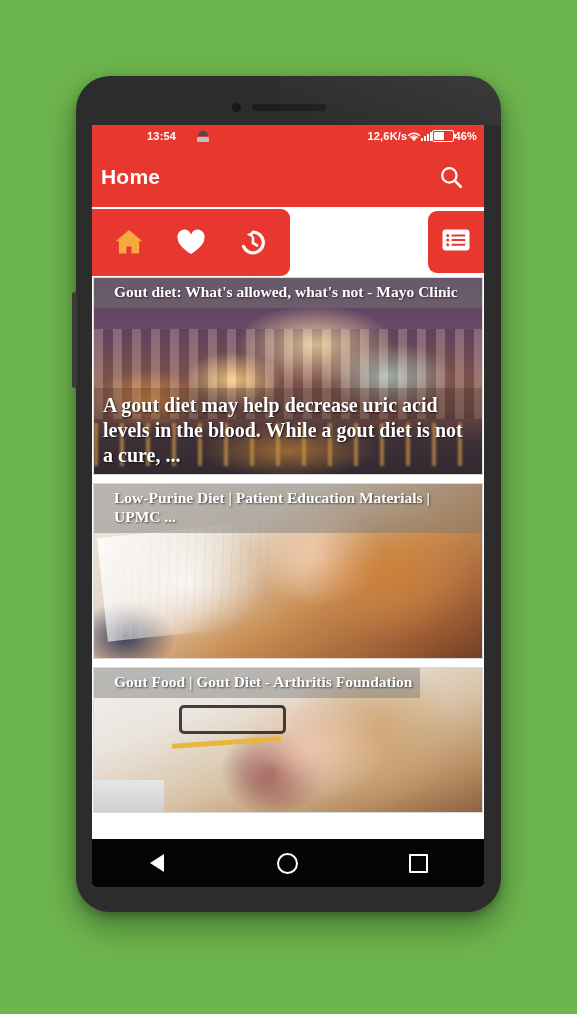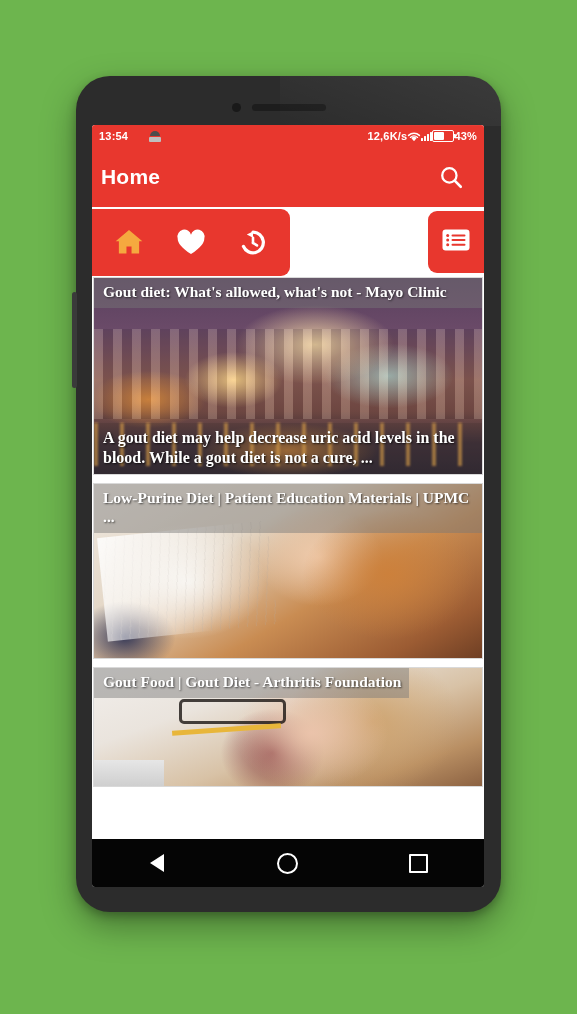--- a/index.html
+++ b/index.html
@@ -59,21 +59,21 @@
   .statusbar{
     height:22px;
     background:#e8372e;
     color:#fff;
     display:flex;align-items:center;
     padding:0 7px;
     font-size:11px;
     font-weight:bold;
     letter-spacing:.2px;
   }
-  .sb-left{display:flex;align-items:center;gap:21px;}
+  .sb-left{display:flex;align-items:center;gap:21px;margin-left:48px;}
   .sb-right{margin-left:auto;display:flex;align-items:center;}
   .sb-icon{display:inline-flex;align-items:center;}
   .robot-ico{
     width:12px;height:11px;position:relative;display:inline-block;
   }
   .robot-ico .head{
     position:absolute;left:1px;top:0;width:10px;height:5px;
     background:#4c4c4c;border-radius:5px 5px 0 0;
   }
   .robot-ico .body{
@@ -165,33 +165,33 @@
     flex-direction:column;
     justify-content:space-between;
   }
   .card-title{
     background:rgba(120,120,120,0.46);
     color:#ffffff;
     font-family:"Liberation Serif", serif;
     font-weight:bold;
     font-size:15.5px;
     line-height:1.22;
-    padding:5px 8px 6px 9px;
+    padding:5px 8px 6px 20px;
     text-shadow:1px 1px 2px rgba(0,0,0,.6);
   }
   .card-title.fit{
     display:inline-block;
     align-self:flex-start;
   }
   .card-desc{
     background:rgba(70,50,45,0.28);
     color:#ffffff;
     font-family:"Liberation Serif", serif;
     font-weight:bold;
-    font-size:16px;
+    font-size:20px;
     line-height:1.25;
     padding:5px 8px 6px 9px;
     text-shadow:1px 1px 2px rgba(0,0,0,.75);
   }
 
   
   .img-city{
     background:
       radial-gradient(ellipse 70px 40px at 36% 52%, rgba(255,214,140,.95), rgba(255,190,90,0) 70%),
       radial-gradient(ellipse 110px 55px at 57% 34%, rgba(255,226,170,.85), rgba(255,200,120,0) 72%),
@@ -311,21 +311,21 @@
         </span>
         <span class="bars">
           <i></i>
             <i></i>
             <i></i>
             <i></i>
         </span>
         <span class="batt">
             <span class="fill"></span>
           </span>
-        <span>43%</span>
+        <span>46%</span>
       </div>
     </div>
 
     <div class="appbar">
       <div class="appbar-title">Home</div>
       <div class="appbar-actions">
         <span>
           <svg class="search-icon" viewBox="0 0 24 24" aria-hidden="true">
             <circle cx="10.5" cy="10.5" r="6.6" stroke="#fff" stroke-width="2.1" fill="none"></circle>
             <line x1="15.4" y1="15.4" x2="21" y2="21" stroke="#fff" stroke-width="2.4" stroke-linecap="round"></line>
@@ -394,21 +394,21 @@
 
       <div class="card" style="height:176px;">
         <div class="card-img img-study">
           <div class="pages"></div>
         </div>
         <div class="card-inner">
           <div class="card-title">Low-Purine Diet | Patient Education Materials | UPMC ...</div>
         </div>
       </div>
 
-      <div class="card" style="height:120px;">
+      <div class="card" style="height:146px;">
         <div class="card-img img-pencil">
           <div class="glasses"></div>
           <div class="pencil"></div>
           <div class="laptop"></div>
         </div>
         <div class="card-inner">
           <div class="card-title fit">Gout Food | Gout Diet - Arthritis Foundation</div>
         </div>
       </div>
 

